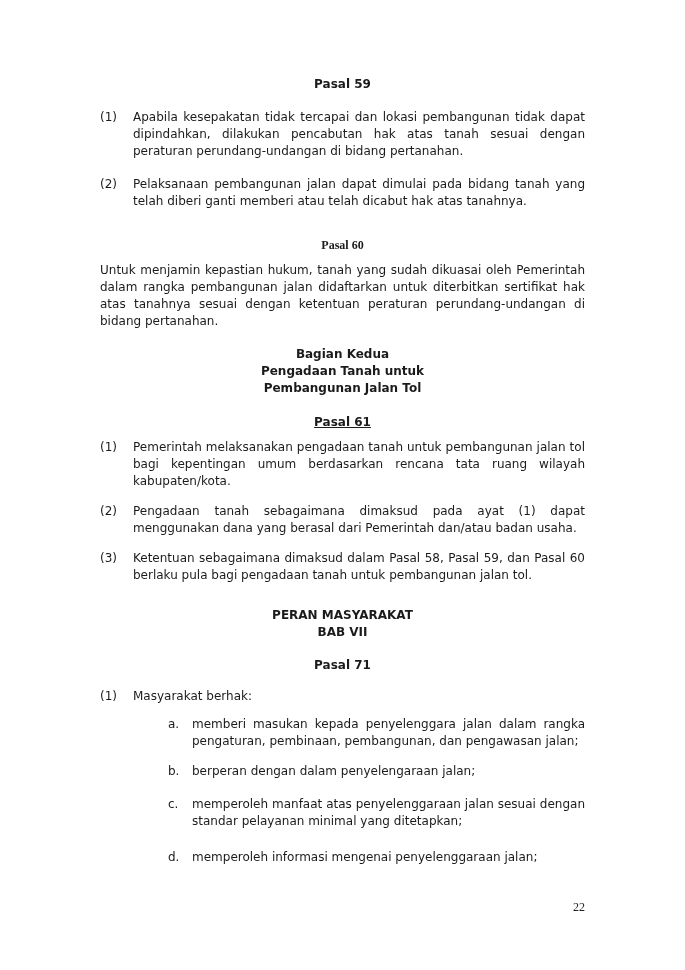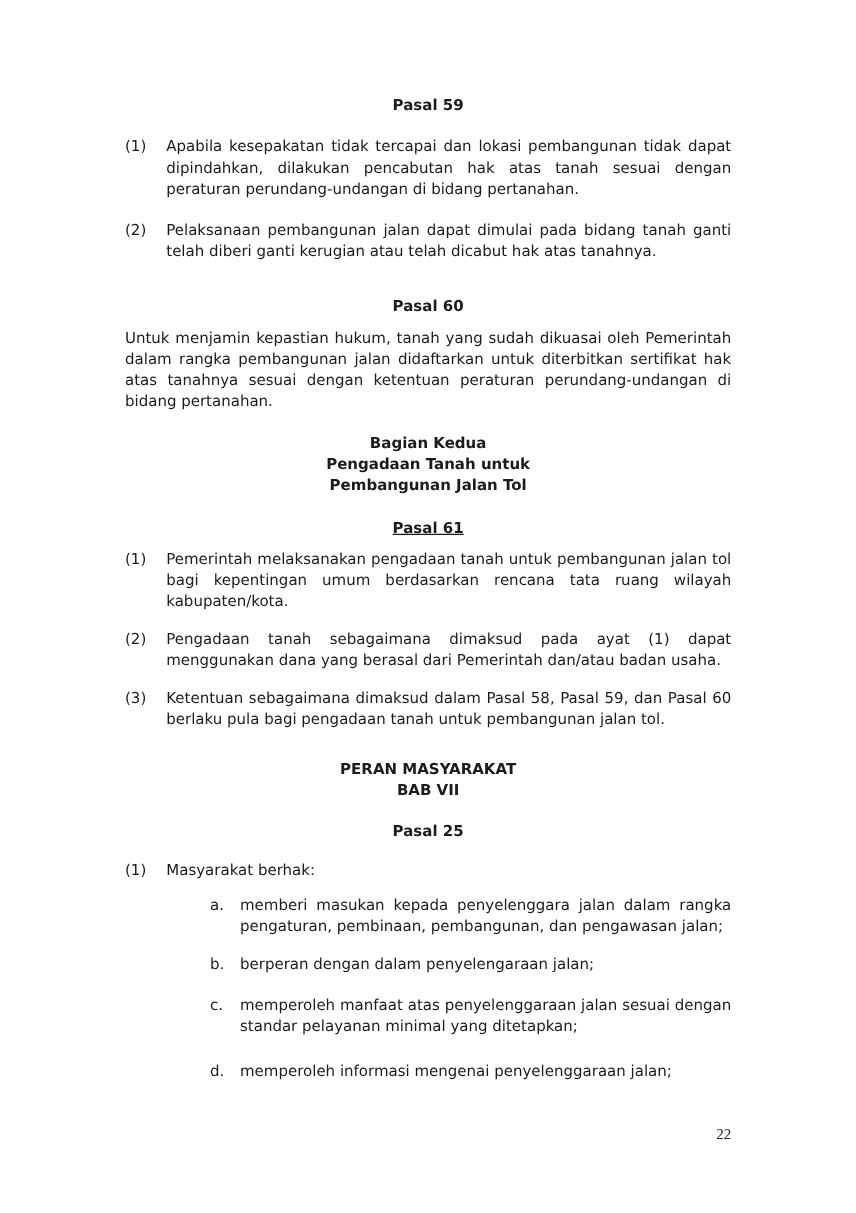--- a/index.html
+++ b/index.html
@@ -49,21 +49,21 @@
     text-align: justify;
   }
   .mt-8  { margin-top: 8px; }
   .mt-11 { margin-top: 11px; }
   .mt-13 { margin-top: 13px; }
   .mt-14 { margin-top: 14px; }
   .mt-16 { margin-top: 16px; }
   .mt-17 { margin-top: 17px; text-decoration: underline; }
   .mt-19 { margin-top: 19px; }
   .mt-23 { margin-top: 23px; }
-  .mt-27 { margin-top: 27px; }
+  .mt-27 { margin-top: 27px; font-family: Liberation Serif, serif; }
   .mt-28 { margin-top: 16px; }
   .page-number {
     position: absolute;
     right: 100px;
     bottom: 54px;
     font-family: "Liberation Serif", "DejaVu Serif", serif;
     font-size: 12px;
     color: #222222;
   }
 </style>
@@ -76,21 +76,21 @@
     <div>Pasal 59</div>
   </div>
 
   <div class="item mt-16">
     <span class="marker">(1)</span>
     <span class="text">Apabila kesepakatan tidak tercapai dan lokasi pembangunan tidak dapat dipindahkan, dilakukan pencabutan hak atas tanah sesuai dengan peraturan perundang-undangan di bidang pertanahan.</span>
   </div>
 
   <div class="item mt-16">
     <span class="marker">(2)</span>
-    <span class="text">Pelaksanaan pembangunan jalan dapat dimulai pada bidang tanah ganti telah diberi ganti kerugian atau telah dicabut hak atas tanahnya.</span>
+    <span class="text">Pelaksanaan pembangunan jalan dapat dimulai pada bidang tanah yang telah diberi ganti memberi atau telah dicabut hak atas tanahnya.</span>
   </div>
 
   <div class="heading mt-27">
     <div>Pasal 60</div>
   </div>
 
   <div class="para mt-8">Untuk menjamin kepastian hukum, tanah yang sudah dikuasai oleh Pemerintah dalam rangka pembangunan jalan didaftarkan untuk diterbitkan sertifikat hak atas tanahnya sesuai dengan ketentuan peraturan perundang-undangan di bidang pertanahan.</div>
 
   <div class="heading mt-28">
     <div>Bagian Kedua</div>
@@ -116,21 +116,21 @@
     <span class="marker">(3)</span>
     <span class="text">Ketentuan sebagaimana dimaksud dalam Pasal 58, Pasal 59, dan Pasal 60 berlaku pula bagi pengadaan tanah untuk pembangunan jalan tol.</span>
   </div>
 
   <div class="heading mt-23">
     <div>PERAN MASYARAKAT</div>
     <div>BAB VII</div>
   </div>
 
   <div class="heading mt-16">
-    <div>Pasal 25</div>
+    <div>Pasal 71</div>
   </div>
 
   <div class="item mt-14">
     <span class="marker">(1)</span>
     <span class="text">Masyarakat berhak:</span>
   </div>
 
   <div class="sub-item mt-11">
     <span class="marker">a.</span>
     <span class="text">memberi masukan kepada penyelenggara jalan dalam rangka pengaturan, pembinaan, pembangunan, dan pengawasan jalan;</span>

